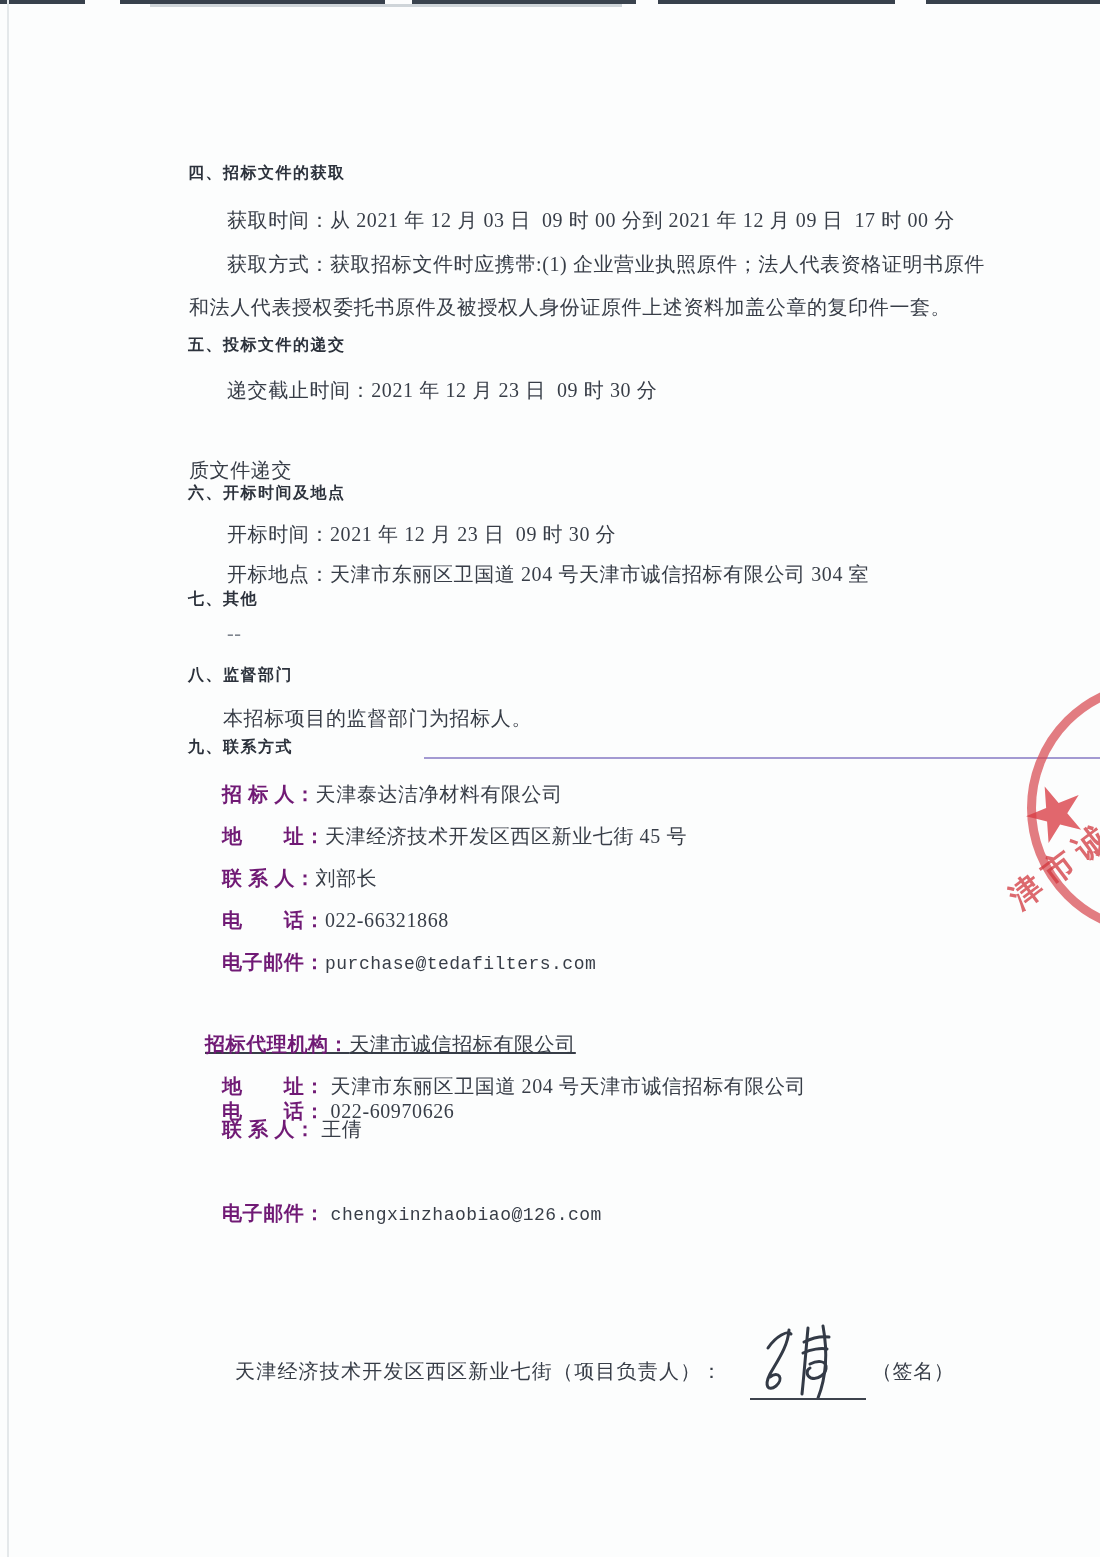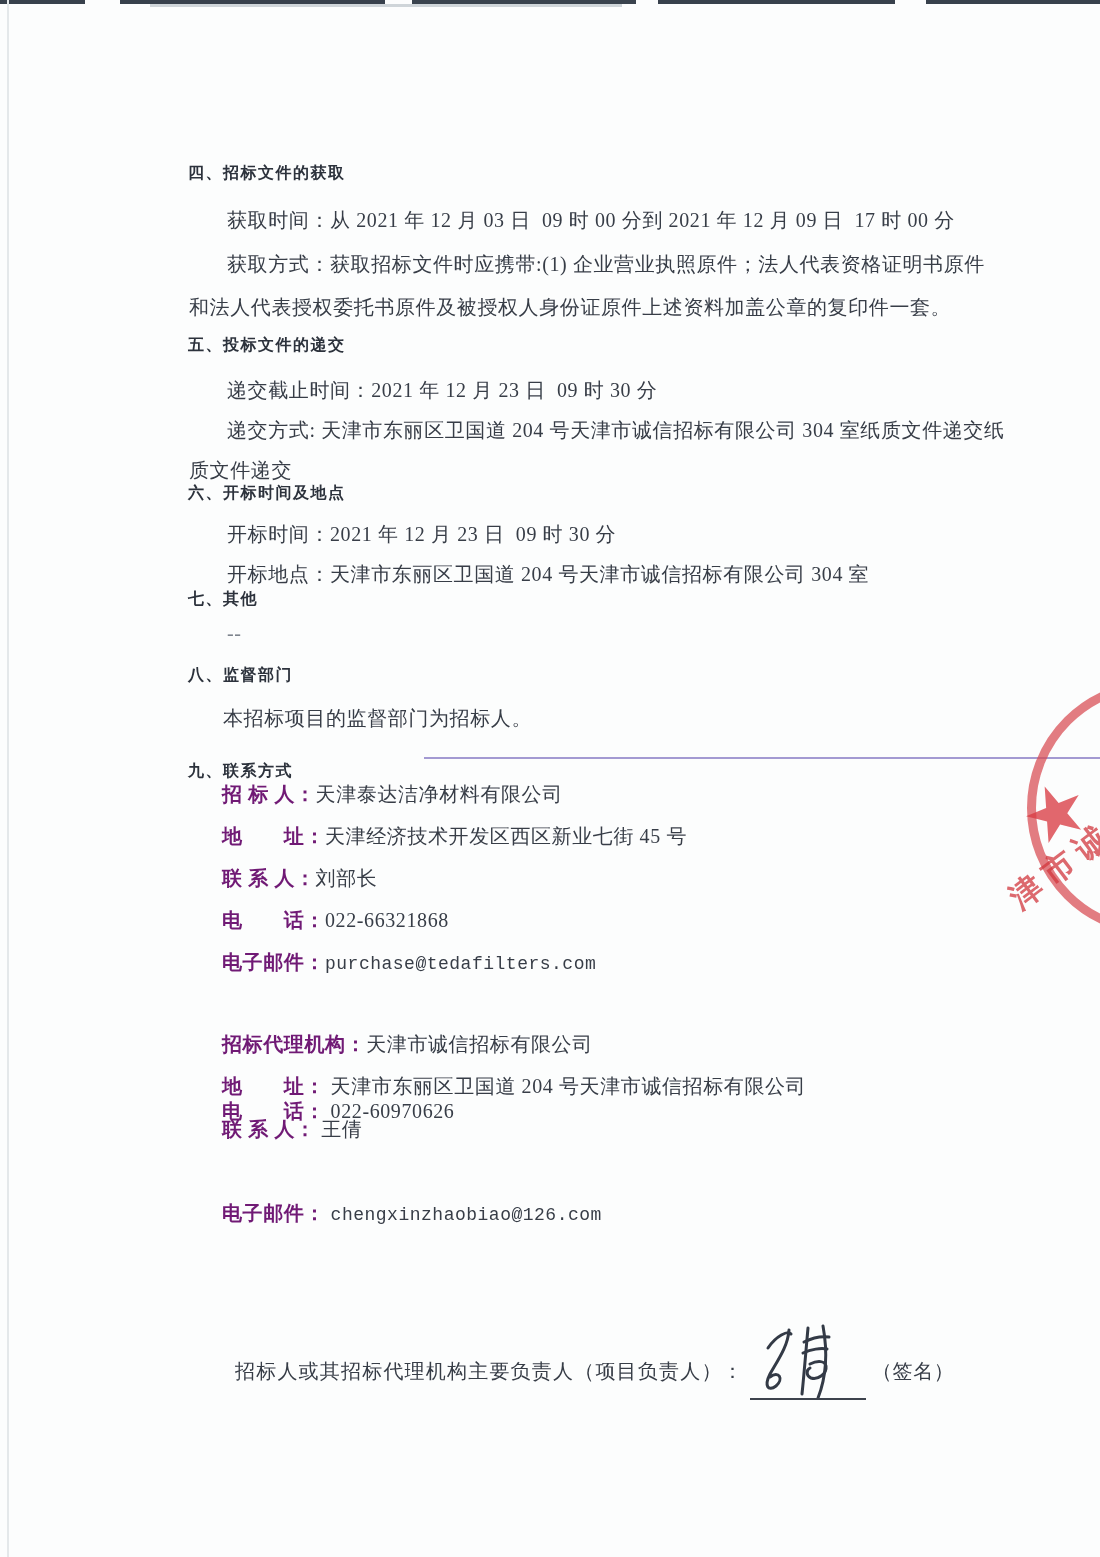--- a/index.html
+++ b/index.html
@@ -95,53 +95,52 @@
   <div class="top-strip2"></div>
   <div class="left-edge"></div>
 
   <div class="heading" style="left:188px; top:163px;">四、招标文件的获取</div>
   <div class="body-line" style="left:227px; top:207px;">获取时间：从 2021 年 12 月 03 日  09 时 00 分到 2021 年 12 月 09 日  17 时 00 分</div>
   <div class="body-line" style="left:227px; top:251px;">获取方式：获取招标文件时应携带:(1) 企业营业执照原件；法人代表资格证明书原件</div>
   <div class="body-line" style="left:189px; top:294px;">和法人代表授权委托书原件及被授权人身份证原件上述资料加盖公章的复印件一套。</div>
 
   <div class="heading" style="left:188px; top:335px;">五、投标文件的递交</div>
   <div class="body-line" style="left:227px; top:377px;">递交截止时间：2021 年 12 月 23 日  09 时 30 分</div>
-  <div class="body-line" style="left:227px; top:417px;">递交方式: 天津市东丽区卫国道 204 号天津市诚信招标有限公司 304 室纸质文件递交纸</div>
   <div class="body-line" style="left:189px; top:457px;">质文件递交</div>
 
   <div class="heading" style="left:188px; top:483px;">六、开标时间及地点</div>
   <div class="body-line" style="left:227px; top:521px;">开标时间：2021 年 12 月 23 日  09 时 30 分</div>
   <div class="body-line" style="left:227px; top:561px;">开标地点：天津市东丽区卫国道 204 号天津市诚信招标有限公司 304 室</div>
 
   <div class="heading" style="left:188px; top:589px;">七、其他</div>
   <div class="body-line muted" style="left:227px; top:622px;">--</div>
 
   <div class="heading" style="left:188px; top:665px;">八、监督部门</div>
   <div class="body-line" style="left:223px; top:705px;">本招标项目的监督部门为招标人。</div>
 
-  <div class="heading" style="left:188px; top:737px;margin-top:24px;">九、联系方式</div>
+  <div class="heading" style="left:188px; top:737px;">九、联系方式</div>
   <div class="rule"></div>
 
   <div class="body-line" style="left:222px; top:781px;"><span class="label">招 标 人：</span><span>天津泰达洁净材料有限公司</span></div>
   <div class="body-line" style="left:222px; top:823px;"><span class="label">地　　址：</span><span>天津经济技术开发区西区新业七街 45 号</span></div>
   <div class="body-line" style="left:222px; top:865px;"><span class="label">联 系 人：</span><span>刘部长</span></div>
   <div class="body-line" style="left:222px; top:907px;"><span class="label">电　　话：</span><span>022-66321868</span></div>
   <div class="body-line" style="left:222px; top:949px;"><span class="label">电子邮件：</span><span class="mono">purchase@tedafilters.com</span></div>
 
-  <div class="body-line" style="left:222px; top:1031px;"><span class="label">招标代理机构：</span><span>天津市诚信招标有限公司</span></div>
+  <div class="body-line" style="left:205px; top:1031px;text-decoration:underline;"><span class="label">招标代理机构：</span><span>天津市诚信招标有限公司</span></div>
   <div class="body-line" style="left:222px; top:1073px;"><span class="label">地　　址： </span><span>天津市东丽区卫国道 204 号天津市诚信招标有限公司</span></div>
   <div class="body-line" style="left:222px; top:1116px;"><span class="label">联 系 人： </span><span>王倩</span></div>
   <div class="body-line" style="left:222px; top:1098px;"><span class="label">电　　话： </span><span>022-60970626</span></div>
   <div class="body-line" style="left:222px; top:1200px;"><span class="label">电子邮件： </span><span class="mono">chengxinzhaobiao@126.com</span></div>
 
   <div class="stamp-circle"></div>
   <div class="stamp-star">★</div>
   <div class="stamp-text">津市诚</div>
 
-  <div class="body-line" style="left:235px; top:1358px; letter-spacing:1.2px;">招标人或其招标代理机构主要负责人（项目负责人）：</div>
+  <div class="body-line" style="left:235px; top:1358px; letter-spacing:1.2px;">天津经济技术开发区西区新业七街（项目负责人）：</div>
   <svg class="sig-svg" width="120" height="80" viewBox="0 0 120 80">
     <g fill="none" stroke="#333a46" stroke-width="3" stroke-linecap="round">
       <path d="M20 28 C28 16 40 10 43 14"></path>
       <path d="M41 10 C40 26 30 40 22 54 C16 66 20 72 28 66 C36 59 31 50 22 57"></path>
       <path d="M60 8 C58 30 56 55 54 74"></path>
       <path d="M56 22 C64 18 74 16 81 17"></path>
       <path d="M55 33 C63 29 73 28 79 29"></path>
       <path d="M62 44 C70 40 77 41 78 46 C79 54 70 60 63 58 C58 56 58 50 62 48"></path>
       <path d="M75 6 C79 28 79 55 70 78"></path>
     </g>

